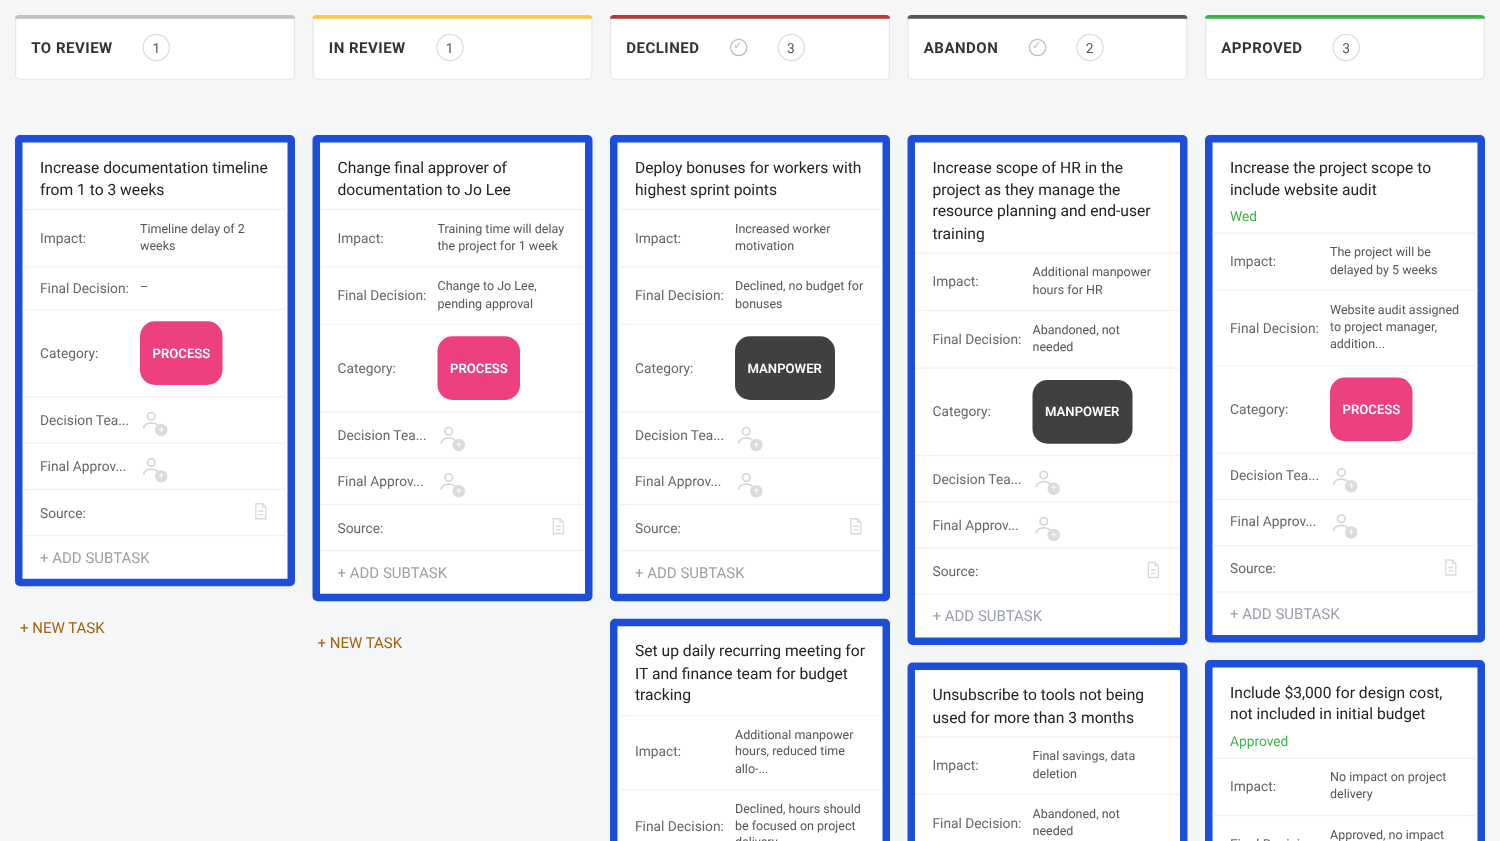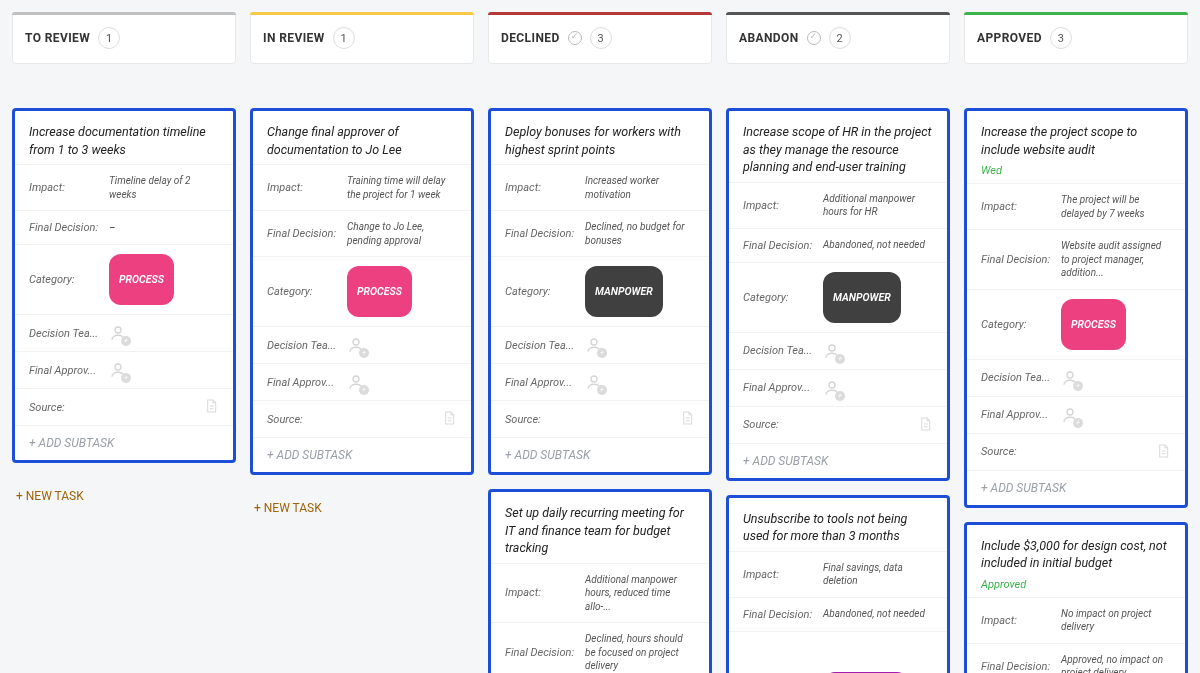--- a/index.html
+++ b/index.html
@@ -1,30 +1,30 @@
 <!DOCTYPE html>
 <html><head>
 <meta charset="utf-8">
 <style>
 * { box-sizing: border-box; margin: 0; padding: 0; }
 body { font-family: -apple-system, BlinkMacSystemFont, "Segoe UI", Roboto, Arial, sans-serif; background: #f5f6f8; padding: 12px; font-size: 12px; color: #333; }
 .board { display: flex; gap: 14px; align-items: flex-start; }
 .column { flex: 1; min-width: 0; }
-.col-header { background: #fff; border: 1px solid #e8e8e8; border-radius: 4px; padding: 14px 12px; display: flex; align-items: center; gap: 8px; position: relative; margin-bottom: 44px; }
+.col-header { background: #fff; border: 1px solid #e8e8e8; border-radius: 4px; padding: 14px 12px; display: flex; align-items: center; gap: 24px; position: relative; margin-bottom: 44px; }
 .col-header::before { content: ''; position: absolute; top: -1px; left: -1px; right: -1px; height: 3px; border-radius: 4px 4px 0 0; }
 .col-header.gray::before { background: #c0c0c0; }
 .col-header.yellow::before { background: #f7c948; }
 .col-header.red::before { background: #b43a3a; }
 .col-header.dark::before { background: #555; }
 .col-header.green::before { background: #3cb34a; }
 .col-title { font-weight: 700; font-size: 12px; letter-spacing: .4px; color: #333; }
 .count-badge { display: inline-flex; align-items: center; justify-content: center; min-width: 22px; height: 22px; border: 1px solid #ddd; border-radius: 11px; font-size: 11px; color: #555; padding: 0 6px; }
 .check-icon { width: 14px; height: 14px; border: 1.5px solid #bbb; border-radius: 50%; position: relative; }
 .check-icon::after { content: '✓'; position: absolute; font-size: 9px; color: #bbb; left: 2px; top: -1px; }
-.card { background: #fff; border: 3px solid #1d4ed8; border-radius: 4px; margin-bottom: 14px; overflow: hidden; font-style: italic; }
+.card { background: #fff; border: 6px solid #1d4ed8; border-radius: 4px; margin-bottom: 14px; overflow: hidden; }
 .card-title { padding: 12px 14px 6px; font-size: 12.5px; line-height: 1.4; color: #222; }
 .date-meta { padding: 0 14px 6px; font-size: 11px; color: #3cb34a; }
 .field-row { display: flex; align-items: center; padding: 9px 14px; border-top: 1px solid #f2f2f2; font-size: 11px; min-height: 34px; }
 .field-label { color: #666; width: 80px; flex-shrink: 0; }
 .field-value { color: #555; flex: 1; font-size: 10px; line-height: 1.35; }
 .tag { display: inline-block; padding: 19px 10px; border-radius: 12px; font-size: 10.5px; font-weight: 600; color: #fff; }
 .tag.process { background: #ec4081; }
 .tag.manpower { background: #404040; }
 .tag.technology { background: #a21caf; margin-top: 31px; }
 .avatar-hint { position: relative; width: 18px; height: 18px; opacity: .35; }
@@ -256,21 +256,21 @@
     <div class="column">
       <div class="col-header green">
         <span class="col-title">APPROVED</span>
         <span class="count-badge">3</span>
       </div>
       <div class="card">
         <div class="card-title">Increase the project scope to include website audit</div>
         <div class="date-meta">Wed</div>
         <div class="field-row">
           <span class="field-label">Impact:</span>
-          <span class="field-value">The project will be delayed by 7 weeks</span>
+          <span class="field-value">The project will be delayed by 5 weeks</span>
         </div>
         <div class="field-row">
           <span class="field-label">Final Decision:</span>
           <span class="field-value">Website audit assigned to project manager, addition...</span>
         </div>
         <div class="field-row">
           <span class="field-label">Category:</span>
           <span class="tag process">PROCESS</span>
         </div>
         <div class="field-row">

